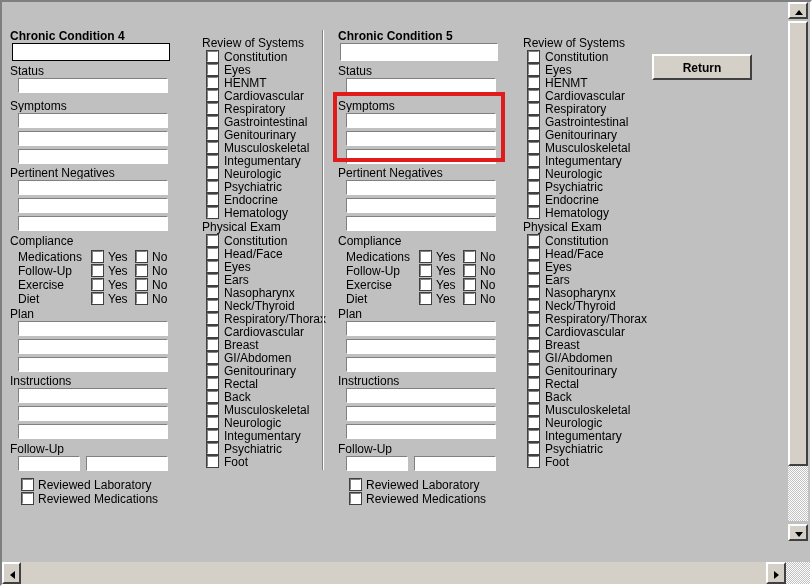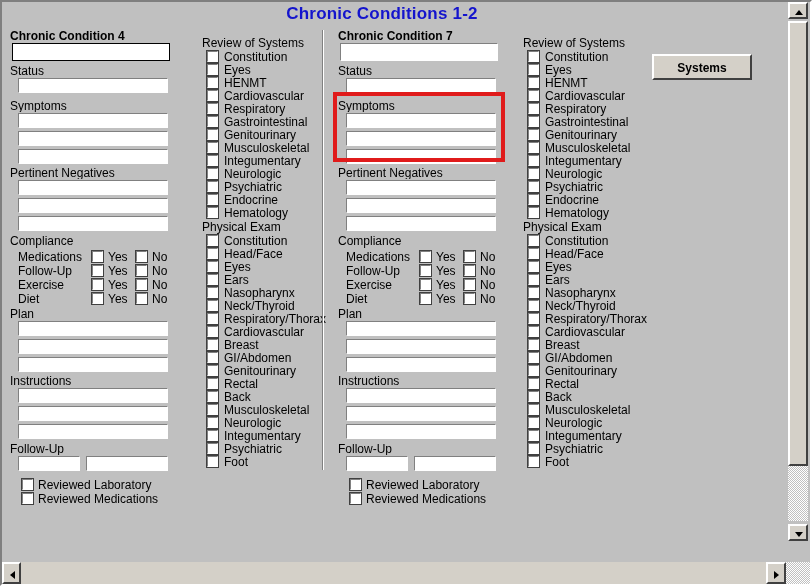--- a/index.html
+++ b/index.html
@@ -200,21 +200,20 @@
     background-size: 2px 2px;
     background-position: 0 0, 1px 1px;
   }
 </style>
 </head>
 <body>
 
 <div id="app">
   <div id="canvas">
 
-    <div class="title">Chronic Conditions 1-2</div>
 
     <div id="gen">
         <div class="hdr-bold" style="left:8px; top:27px;">Chronic Condition 4</div>
         <div class="caret" style="left:14px; top:43px; height:13px;"></div>
         <div class="tf focused" style="left:10px; top:41px; width:158px; height:18px; line-height:16px;"></div>
         <div class="lbl" style="left:8px; top:62px;">Status</div>
         <div class="tf" style="left:16px; top:76px; width:150px; height:15px; line-height:13px;"></div>
         <div class="lbl" style="left:8px; top:97px;">Symptoms</div>
         <div class="tf" style="left:16px; top:111px; width:150px; height:15px; line-height:13px;"></div>
         <div class="tf" style="left:16px; top:129px; width:150px; height:15px; line-height:13px;"></div>
@@ -252,21 +251,21 @@
         <div class="tf" style="left:16px; top:386px; width:150px; height:15px; line-height:13px;"></div>
         <div class="tf" style="left:16px; top:404px; width:150px; height:15px; line-height:13px;"></div>
         <div class="tf" style="left:16px; top:422px; width:150px; height:15px; line-height:13px;"></div>
         <div class="lbl" style="left:8px; top:440px;">Follow-Up</div>
         <div class="tf" style="left:16px; top:454px; width:62px; height:15px; line-height:13px;"></div>
         <div class="tf" style="left:84px; top:454px; width:82px; height:15px; line-height:13px;"></div>
         <div class="cb" style="left:20px; top:477px;"></div>
         <div class="lbl" style="left:36px; top:476px;">Reviewed Laboratory</div>
         <div class="cb" style="left:20px; top:491px;"></div>
         <div class="lbl" style="left:36px; top:490px;">Reviewed Medications</div>
-        <div class="hdr-bold" style="left:336px; top:27px;">Chronic Condition 7</div>
+        <div class="hdr-bold" style="left:336px; top:27px;">Chronic Condition 5</div>
         <div class="tf" style="left:338px; top:41px; width:158px; height:18px; line-height:16px;"></div>
         <div class="lbl" style="left:336px; top:62px;">Status</div>
         <div class="tf" style="left:344px; top:76px; width:150px; height:15px; line-height:13px;"></div>
         <div class="lbl" style="left:336px; top:97px;">Symptoms</div>
         <div class="tf" style="left:344px; top:111px; width:150px; height:15px; line-height:13px;"></div>
         <div class="tf" style="left:344px; top:129px; width:150px; height:15px; line-height:13px;"></div>
         <div class="tf" style="left:344px; top:147px; width:150px; height:15px; line-height:13px;"></div>
         <div class="lbl" style="left:336px; top:164px;">Pertinent Negatives</div>
         <div class="tf" style="left:344px; top:178px; width:150px; height:15px; line-height:13px;"></div>
         <div class="tf" style="left:344px; top:196px; width:150px; height:15px; line-height:13px;"></div>
@@ -432,21 +431,21 @@
         <div class="cb" style="left:526px; top:428px;"></div>
         <div class="lbl" style="left:543px; top:427px;">Integumentary</div>
         <div class="cb" style="left:526px; top:441px;"></div>
         <div class="lbl" style="left:543px; top:440px;">Psychiatric</div>
         <div class="cb" style="left:526px; top:454px;"></div>
         <div class="lbl" style="left:543px; top:453px;">Foot</div>
       </div>
 
     <div class="vsep" style="left:320px; top:28px; height:440px;"></div>
 
-    <button class="btn" id="return-btn" style="left:650px; top:52px; width:100px; height:26px;">Systems</button>
+    <button class="btn" id="return-btn" style="left:650px; top:52px; width:100px; height:26px;">Return</button>
 
     <div class="redbox" id="redbox" style="left: 331px; top: 90px; width: 172px; height: 70px; border-color: rgb(224, 27, 27);"></div>
   </div>
 
   <div class="sb-v">
     <div class="sb-btn" style="left:2px; top:0; width:20px; height:17px;">
       <div class="arrow arr-up" style="left:5px; top:6px;"></div>
     </div>
     <div class="sb-track-v"></div>
     <div class="sb-thumb-v"></div>

